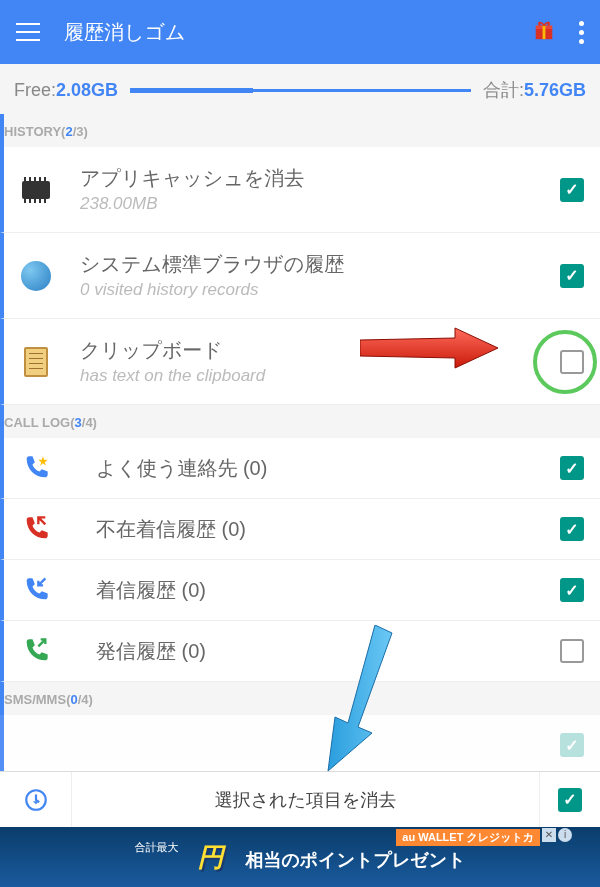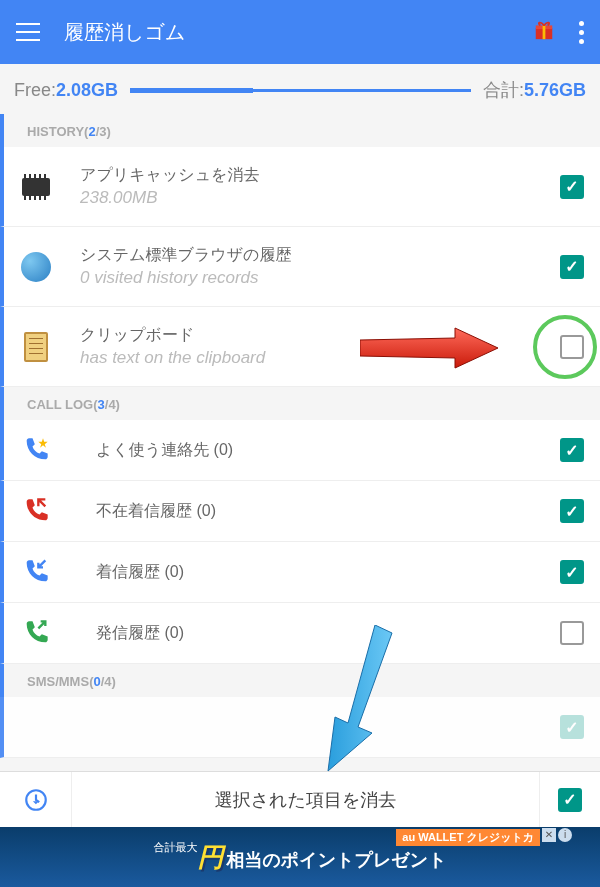--- a/index.html
+++ b/index.html
@@ -14,48 +14,48 @@
   .menu-dots span { width: 5px; height: 5px; background: white; border-radius: 50%; }
   
   .storage-bar { background: #f5f5f5; padding: 14px 14px 12px; display: flex; align-items: center; font-size: 18px; }
   .free-label { color: #888; }
   .free-val { color: #4285f4; font-weight: bold; }
   .progress { flex: 1; height: 3px; background: #4285f4; margin: 0 12px; position: relative; }
   .progress::after { content: ''; position: absolute; left: 0; top: -1px; width: 36%; height: 5px; background: #4285f4; }
   .total-label { color: #888; }
   .total-val { color: #4285f4; font-weight: bold; }
   
-  .section-header { padding: 10px 23px 8px; font-size: 13px; color: #aaa; font-weight: bold; border-left: 4px solid #4285f4; }
+  .section-header { padding: 10px 0 8px; font-size: 13px; color: #aaa; font-weight: bold; border-left: 4px solid #4285f4; }
   .section-header .count { color: #4285f4; }
   .section-header .ratio { color: #aaa; }
   
   .item { background: white; display: flex; align-items: center; padding: 18px 16px; border-bottom: 1px solid #eee; border-left: 4px solid #4285f4; position: relative; }
   .item.compact { padding: 14px 16px; gap: 16px; }
   .item-icon { width: 32px; height: 32px; margin-right: 28px; display: flex; align-items: center; justify-content: center; flex-shrink: 0; }
   .item-text { flex: 1; }
-  .item-title { font-size: 16px; color: #666; margin-bottom: 2px; }
+  .item-title { font-size: 20px; color: #666; margin-bottom: 2px; }
   .item-sub { font-size: 17px; color: #bbb; font-style: italic; }
   .item-title.single { margin-bottom: 0; }
   
   .checkbox { width: 24px; height: 24px; border: 2px solid #999; border-radius: 3px; display: flex; align-items: center; justify-content: center; cursor: pointer; flex-shrink: 0; }
   .checkbox.checked { background: #009688; border-color: #009688; }
   .checkbox.checked::after { content: '✓'; color: white; font-weight: bold; font-size: 16px; }
   
   .circle-highlight { position: absolute; right: 3px; top: 50%; transform: translateY(-50%); width: 64px; height: 64px; border: 4px solid #5cc95c; border-radius: 50%; pointer-events: none; }
   
   .arrow-red { position: absolute; left: 360px; top: 326px; pointer-events: none; z-index: 10; }
   .arrow-blue { position: absolute; left: 320px; top: 625px; pointer-events: none; z-index: 10; }
   
   .bottom-bar { position: absolute; bottom: 60px; left: 0; right: 0; height: 56px; background: white; display: flex; align-items: center; border-top: 1px solid #ddd; }
   .clock-btn { width: 72px; height: 100%; display: flex; align-items: center; justify-content: center; border-right: 1px solid #eee; cursor: pointer; }
   .bottom-label { flex: 1; text-align: center; font-size: 18px; color: #444; border-right: 1px solid #eee; height: 100%; display: flex; align-items: center; justify-content: center; cursor: pointer; }
   .bottom-check { width: 60px; display: flex; align-items: center; justify-content: center; }
   
   .ad-banner { position: absolute; bottom: 0; left: 0; right: 0; height: 60px; background: linear-gradient(180deg, #0a3d6b 0%, #1a5a9e 100%); display: flex; align-items: center; justify-content: center; color: white; overflow: hidden; }
-  .ad-content { display: flex; align-items: baseline; }
+  .ad-content { display: flex; align-items: baseline; gap: 19px; }
   .ad-small { font-size: 11px; color: #fff; }
   .ad-big { font-size: 34px; font-weight: 900; color: #ffe033; text-shadow: 2px 2px 0 #1a3a6e; font-style: italic; letter-spacing: -1px; }
   .ad-text { font-size: 18px; font-weight: bold; color: white; margin-left: 4px; }
   .ad-tag { position: absolute; top: 2px; right: 60px; background: #ff8833; color: white; font-size: 11px; padding: 1px 6px; font-weight: bold; }
   .ad-x { position: absolute; top: 1px; right: 44px; width: 14px; height: 14px; font-size: 10px; color: #555; background: #cde; text-align: center; line-height: 14px; }
   .ad-i { position: absolute; top: 1px; right: 28px; width: 14px; height: 14px; font-size: 10px; color: #555; background: #cde; text-align: center; line-height: 14px; border-radius: 50%; }
   
   .chip-icon { width: 28px; height: 18px; background: #333; border-radius: 2px; position: relative; }
   .chip-icon::before, .chip-icon::after { content: ''; position: absolute; left: 2px; right: 2px; height: 4px; background: repeating-linear-gradient(90deg, #333 0, #333 2px, transparent 2px, transparent 5px); }
   .chip-icon::before { top: -4px; }

